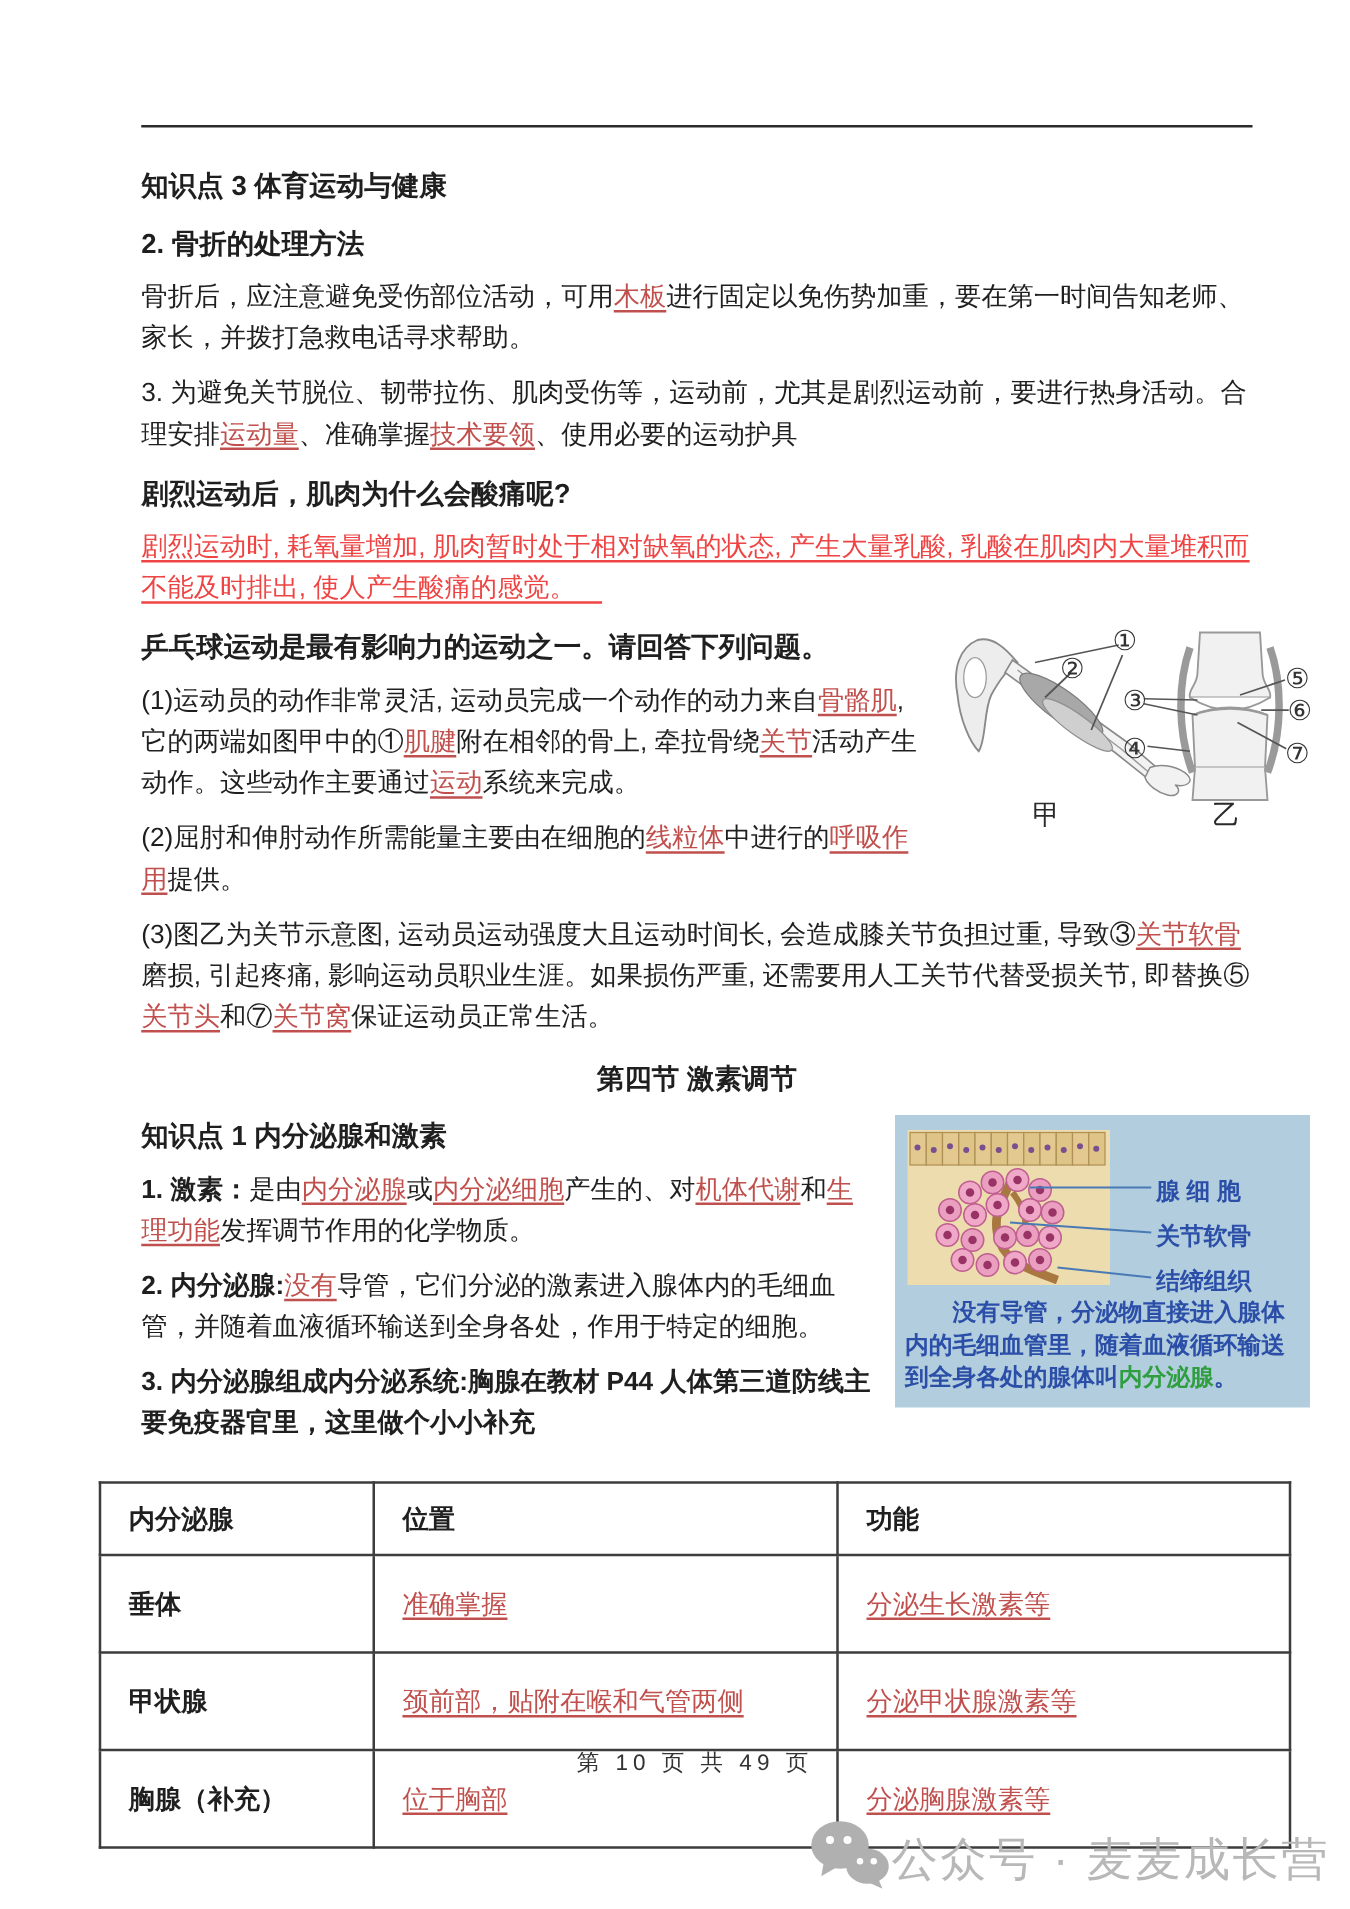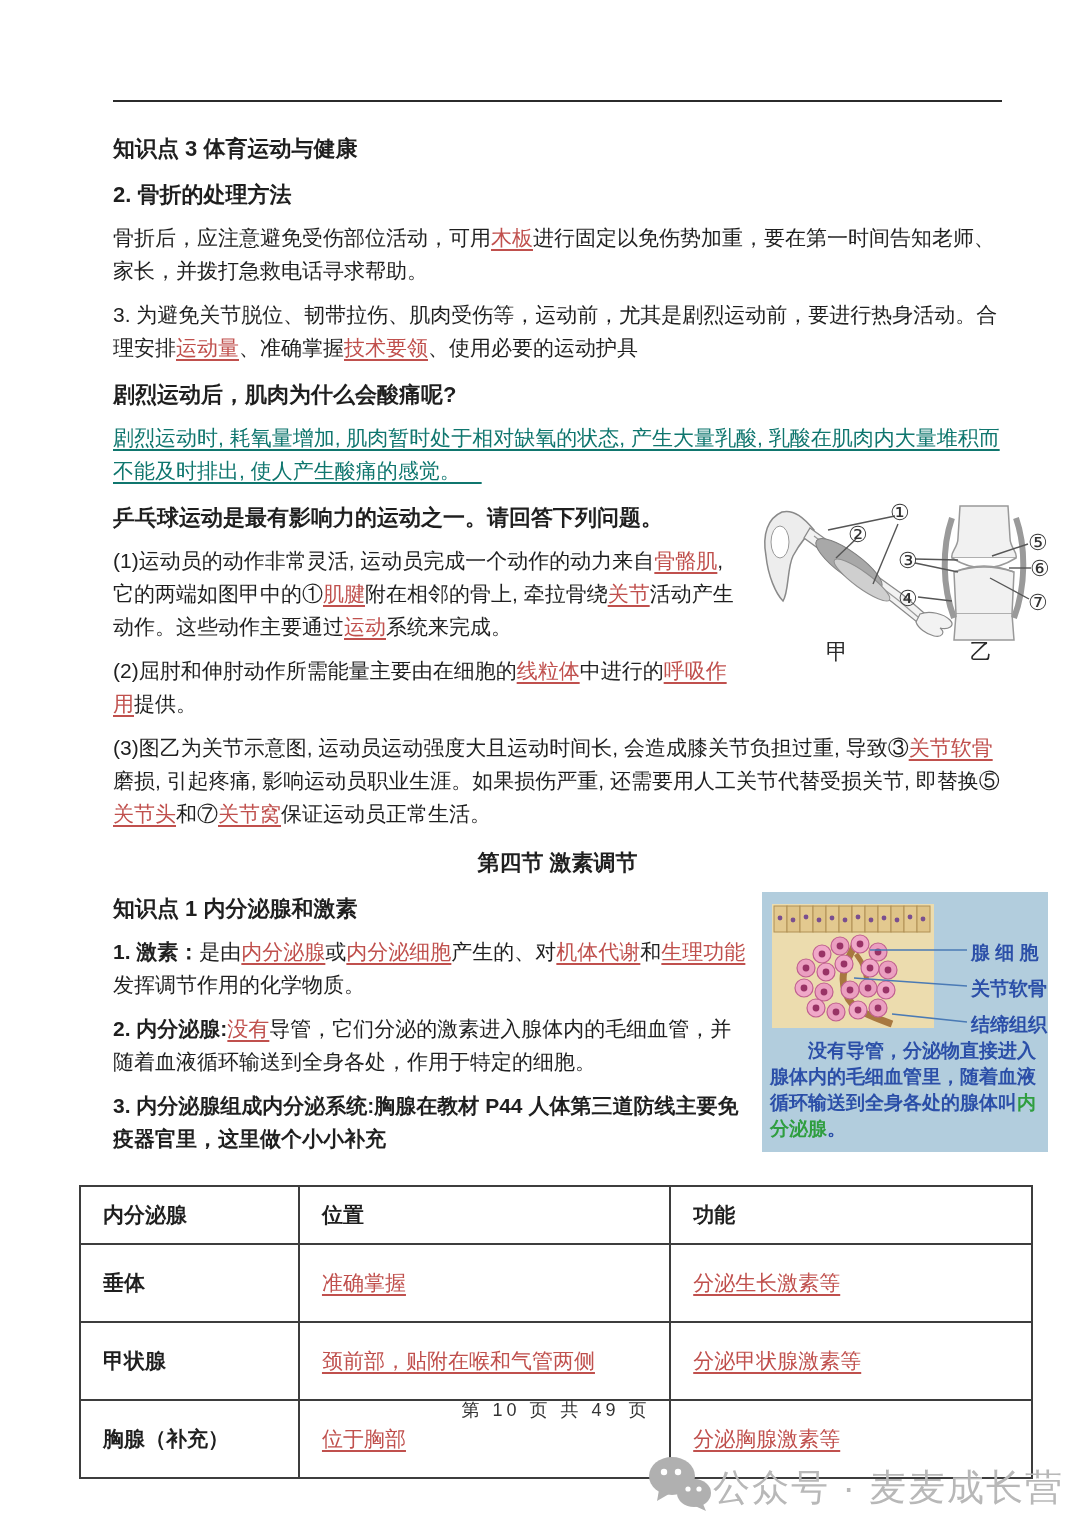--- a/index.html
+++ b/index.html
@@ -6,37 +6,37 @@
   .page{position:relative;width:1080px;height:1527px;background:#fff;overflow:hidden;
         font-family:Liberation Sans, sans-serif;color:#1f1f1f;margin-left:16px;}
   .top-rule{position:absolute;left:97px;right:94px;top:100px;border-top:2px solid #2b2b2b;}
   .content{padding:118px 94px 0 97px;}
   .blk{font-size:21px;line-height:33px;}
   .h1{font-size:22px;line-height:30px;margin:16px 0 10px;font-weight:bold;}
   .para{margin:11px 0;}
   .hc{text-align:center;font-size:22px;line-height:30px;margin:18px 0 14px;font-weight:bold;}
   .seg.b{font-weight:bold;}
   .seg.ru{color:#c0504d;text-decoration:underline;text-underline-offset:4px;}
-  .seg.bru{color:#0f766e;text-decoration:underline;text-underline-offset:4px;}
+  .seg.bru{color:#ef4444;text-decoration:underline;text-underline-offset:4px;}
   .seg.blue{color:#2b4fa8;}
   .seg.green{color:#2f9e3f;}
 
   
   .fig-joint{float:right;width:300px;height:165px;margin:4px -50px 4px 16px;position:relative;}
   .fig-joint svg{position:absolute;left:0;top:0;}
   .callout{position:absolute;font-size:22px;line-height:22px;color:#333;}
   .co1{left:138px;top:0;}   .co2{left:96px;top:22px;}
   .co3{left:146px;top:48px;}.co4{left:146px;top:86px;}
   .co5{left:276px;top:30px;}.co6{left:278px;top:56px;}
   .co7{left:276px;top:90px;}
   .fig-label{position:absolute;bottom:0;font-size:22px;color:#2a2a2a;}
   .fl-jia{left:74px;} .fl-yi{left:218px;}
 
   
-  .fig-gland{float:right;width:286px;margin:0 -46px 10px 16px;background:#b2cddd;
+  .fig-gland{float:right;width:332px;margin:0 -46px 10px 16px;background:#b2cddd;
              padding:10px 8px 10px 8px;box-sizing:border-box;}
   .g-art{position:relative;width:290px;height:128px;}
   .g-label{position:absolute;left:201px;color:#2b4fa8;font-weight:bold;font-size:19px;white-space:nowrap;}
   .gl0{top:38px;} .gl1{top:74px;} .gl2{top:110px;}
   .g-caption{margin-top:8px;font-size:19px;line-height:26px;font-weight:bold;text-indent:2em;color:#2b4fa8;}
 
   
   .gland-table{border-collapse:collapse;margin:30px 0 0 -34px;width:954px;table-layout:fixed;}
   .gland-table th,.gland-table td{border:2px solid #3d3d3d;text-align:left;
         padding-left:22px;font-size:21px;vertical-align:middle;}

